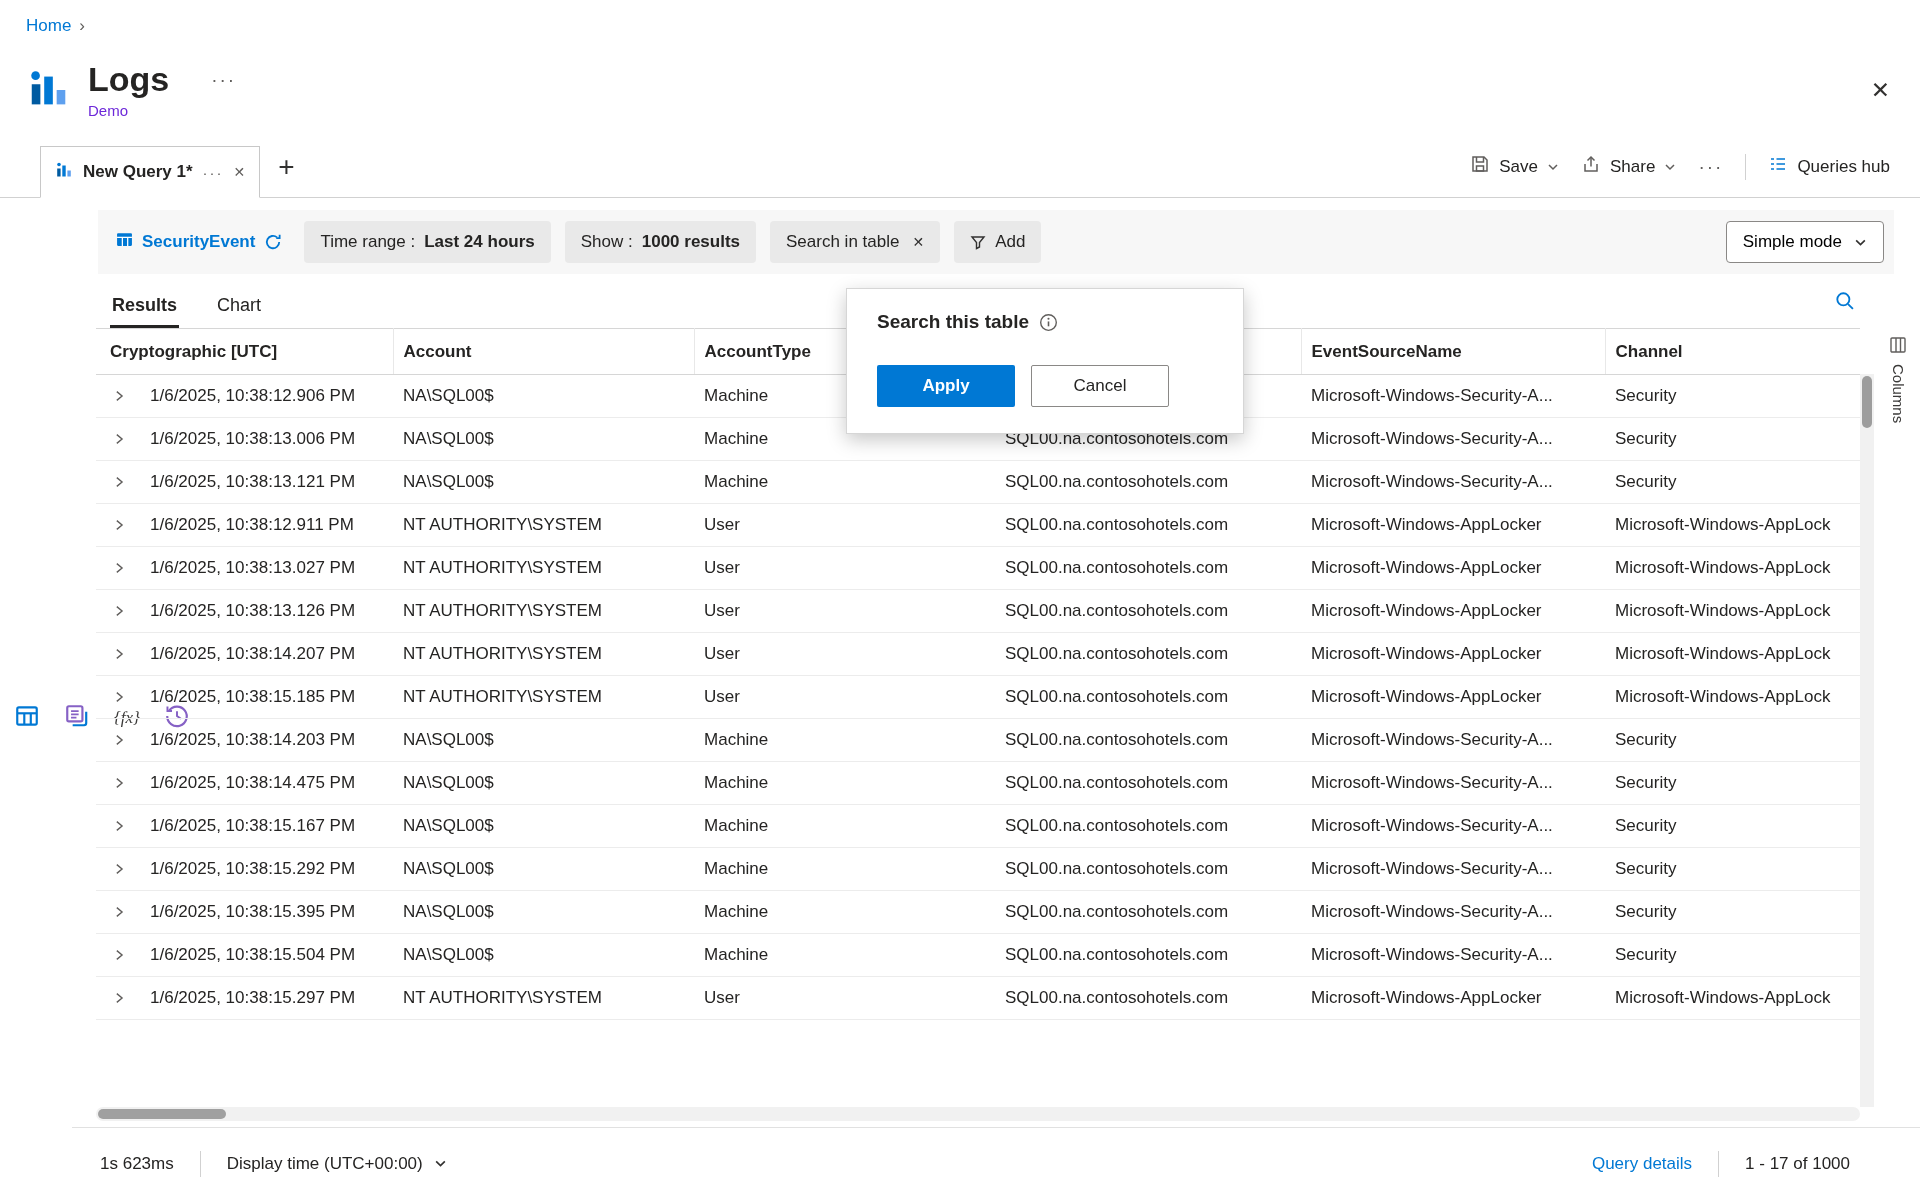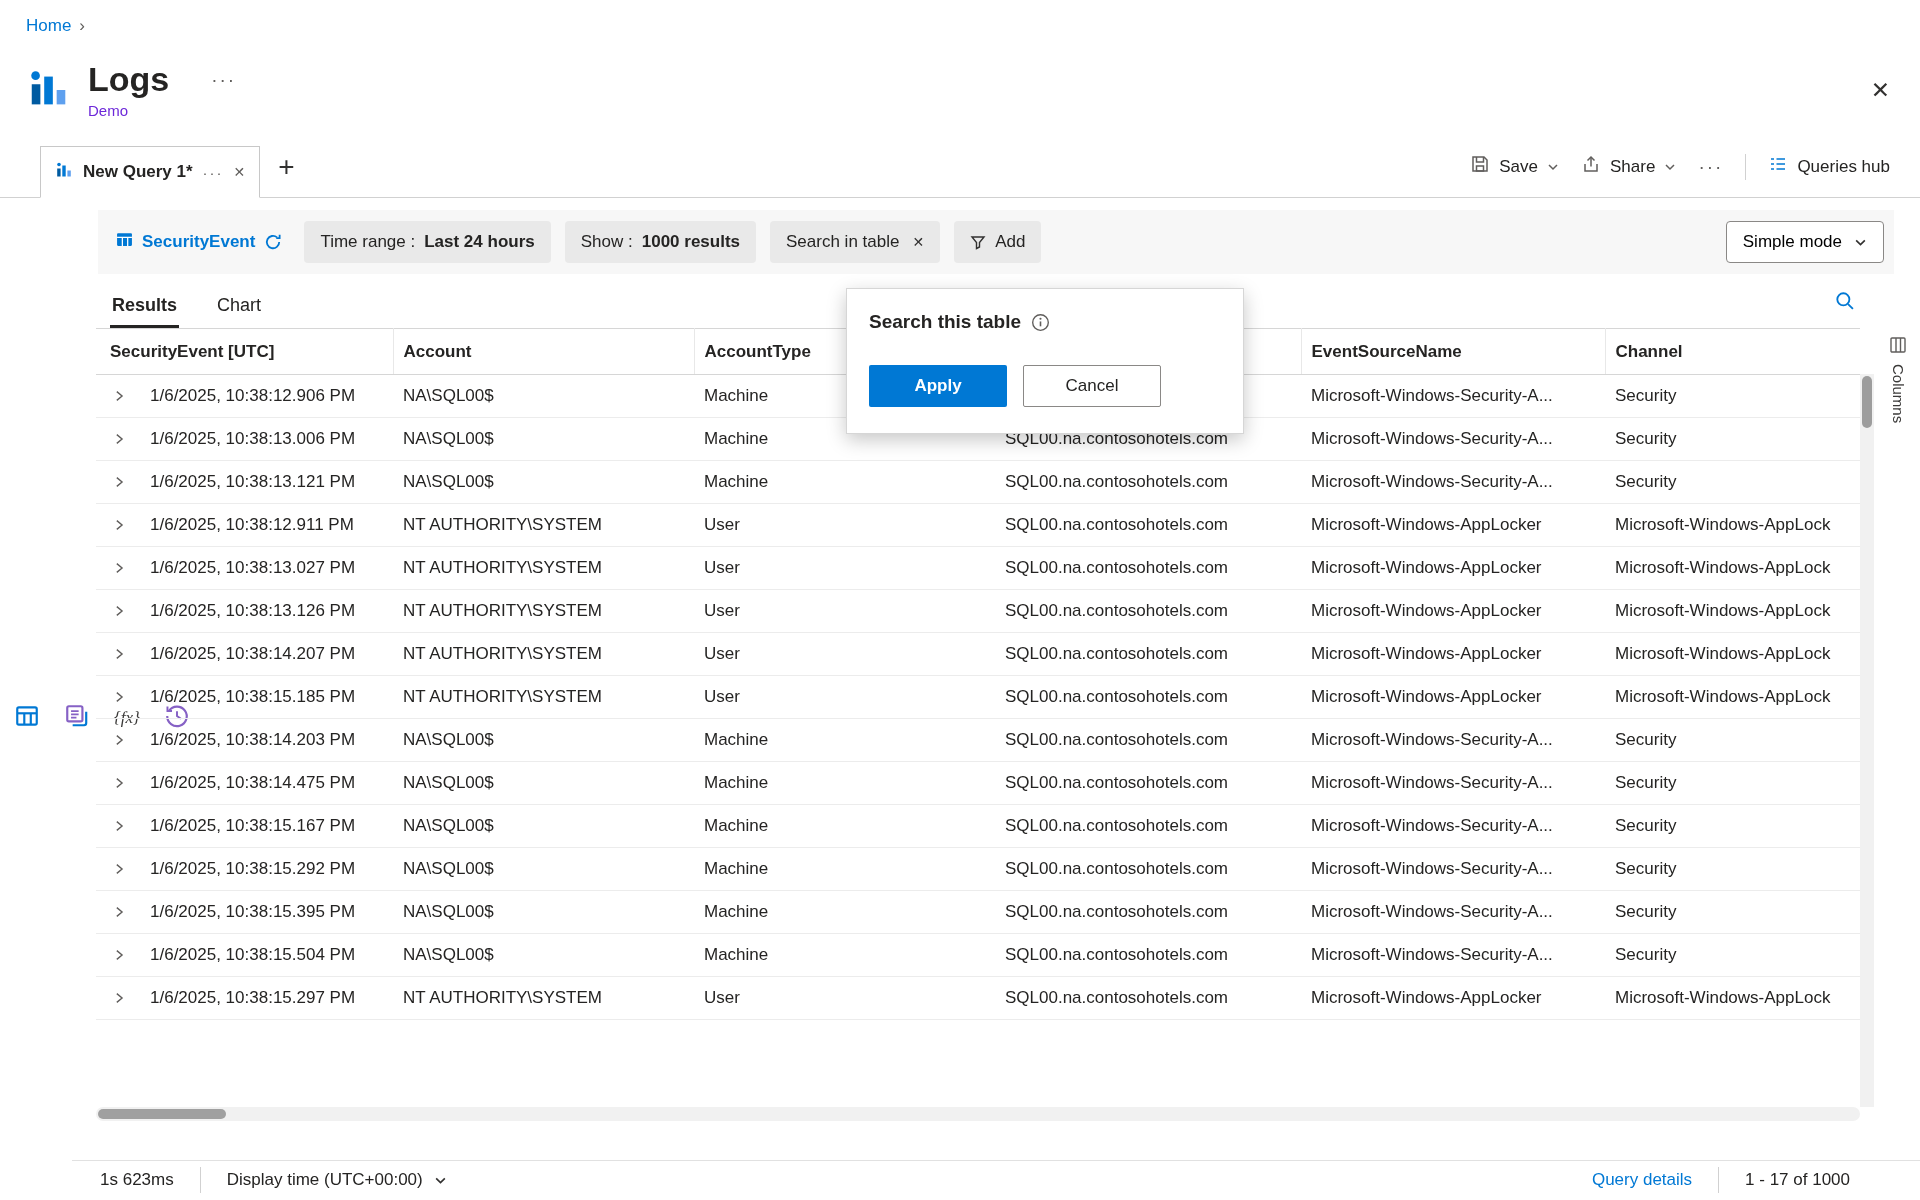--- a/index.html
+++ b/index.html
@@ -71,26 +71,26 @@
 
   .h-scroll { position: absolute; left: 24px; top: 779px; width: 1764px; height: 14px; background: #f1f1f1; border-radius: 7px; }
   .h-thumb { position: absolute; left: 2px; top: 2px; width: 128px; height: 10px; background: #a0a0a0; border-radius: 5px; }
   .v-scroll { position: absolute; left: 1788px; top: 46px; width: 14px; height: 733px; background: #f1f1f1; }
   .v-thumb { position: absolute; left: 2px; top: 2px; width: 10px; height: 52px; background: #9d9d9d; border-radius: 5px; }
 
   .right-rail { position: absolute; left: 1804px; top: 4px; width: 44px; display: flex; flex-direction: column; align-items: center; gap: 10px; padding-top: 4px; }
   .rail-label { writing-mode: vertical-rl; font-size: 15px; color: #3b3a39; cursor: pointer; }
 
   
-  .footer { display: flex; align-items: center; height: 39px; border-top: 1px solid #e1e1e1; padding: 0 70px 0 28px; gap: 26px; font-size: 17px; }
+  .footer { display: flex; align-items: center; height: 72px; border-top: 1px solid #e1e1e1; padding: 0 70px 0 28px; gap: 26px; font-size: 17px; }
   .ft-btn { display: flex; align-items: center; gap: 11px; background: none; border: none; font: inherit; font-size: 17px; color: #252423; cursor: pointer; padding: 0; }
   .qd-link { color: #0078d4; text-decoration: none; cursor: pointer; }
 
   
-  .popup { position: absolute; left: 846px; top: 288px; width: 398px; background: #fff; border: 1px solid #d6d6d6; box-shadow: 0 6px 18px rgba(0,0,0,0.22); padding: 22px 22px 26px; z-index: 30; }
+  .popup { position: absolute; left: 846px; top: 288px; width: 398px; background: #fff; border: 1px solid #d6d6d6; box-shadow: 0 6px 18px rgba(0,0,0,0.22); padding: 22px 30px 26px; z-index: 30; }
   .popup-title-row { display: flex; align-items: center; gap: 10px; }
   .popup-title { font-size: 19px; font-weight: 700; }
   .info-ic { cursor: pointer; display: flex; }
   .popup-input { display: block; width: 100%; margin-top: 18px; height: 44px; border: 2px solid #0078d4; border-radius: 3px; padding: 0 10px; font: inherit; font-size: 17px; color: #555; outline: none; }
   .popup-btns { display: flex; gap: 16px; margin-top: 32px; }
   .btn-apply { width: 138px; height: 42px; background: #0078d4; color: #fff; border: none; border-radius: 2px; font: inherit; font-size: 17px; font-weight: 700; cursor: pointer; }
   .btn-cancel { width: 138px; height: 42px; background: #fff; color: #252423; border: 1px solid #8a8886; border-radius: 2px; font: inherit; font-size: 17px; cursor: pointer; }
 </style>
 </head>
 <body>
@@ -285,21 +285,21 @@
             <col style="width:44px">
               <col style="width:253px">
               <col style="width:301px">
               <col style="width:301px">
             <col style="width:306px">
               <col style="width:304px">
               <col style="width:255px">
           </colgroup>
           <thead>
             <tr>
-              <th colspan="2">SecurityEvent [UTC]</th>
+              <th colspan="2">Cryptographic [UTC]</th>
               <th>Account</th>
               <th>AccountType</th>
               <th>Computer</th>
               <th>EventSourceName</th>
               <th>Channel</th>
             </tr>
           </thead>
           <tbody>
               <tr>
                 <td class="chev">

